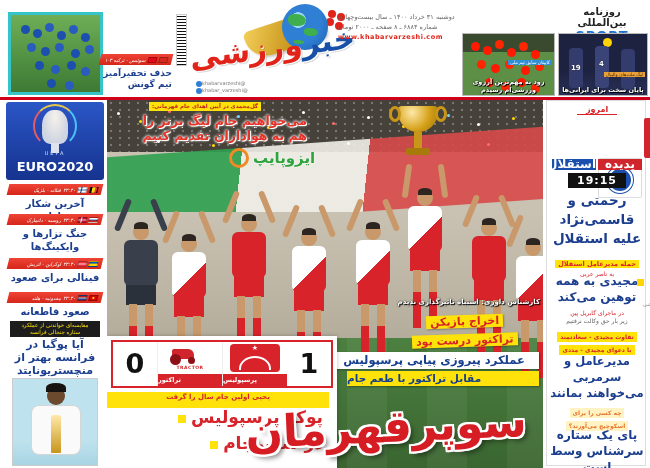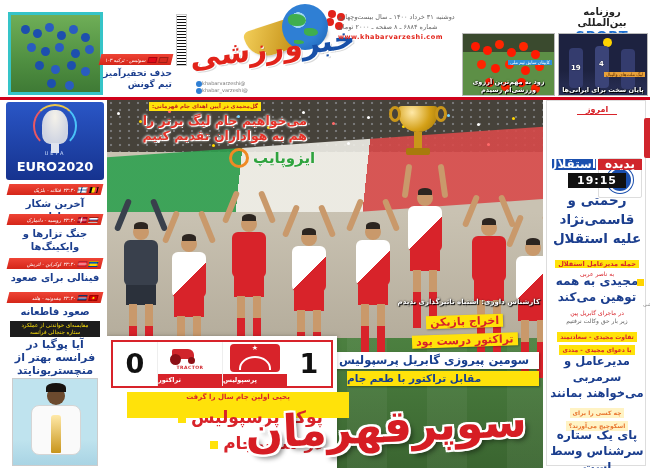--- a/index.html
+++ b/index.html
@@ -355,21 +355,21 @@
       <div>می‌خواهیم جام لیگ برتر را</div>
       <div>هم به هواداران تقدیم کنیم</div>
     </div>
     <div class="abs sponsor" style="left:122px;top:48px">ایزوپایپ</div>
 
     <div class="abs refnote" style="left:228px;top:198px;width:205px">کارشناس داوری: اشتباه تاثیرگذاری ندیدم</div>
     <div class="abs" style="left:280px;top:210px;width:156px;text-align:center">
       <span class="bigchip">اخراج بازیکن</span><br>
       <span class="bigchip" style="margin-top:2px">تراکتور درست بود</span>
     </div>
-    <div class="abs subhead1" style="left:222px;top:252px;width:210px;height:17px">سومین پیروزی گابریل پرسپولیس</div>
+    <div class="abs subhead1" style="left:222px;top:252px;width:210px;height:17px">عملکرد پیروزی پیاپی پرسپولیس</div>
     <div class="abs subhead2" style="left:240px;top:271px;width:192px;height:15px">مقابل تراکتور با طعم جام</div>
 
     <div class="abs whitepanel" style="left:0;top:236px;width:230px;height:132px"></div>
 
     <div class="abs scorebox" style="left:4px;top:240px;width:222px;height:48px">
       <div class="score">0</div>
       <div class="cell">
         <div class="logo-area">
           <div class="tractor-body"></div>
             <div class="tractor-wheel1"></div>
@@ -380,21 +380,21 @@
       </div>
       <div class="cell">
         <div class="logo-area">
             <div class="pers-box"></div>
           </div>
         <div class="label">پرسپولیس</div>
       </div>
       <div class="score">1</div>
     </div>
 
-    <div class="abs ystrip" style="left:20px;top:292px;width:222px;height:26px">یحیی اولین جام سال را گرفت</div>
+    <div class="abs ystrip" style="left:0;top:292px;width:222px;height:16px">یحیی اولین جام سال را گرفت</div>
     <div class="abs bigsub" style="right:210px;top:306px;width:222px">پوکر پرسپولیس</div>
     <div class="abs bigsub" style="right:210px;top:332px;width:222px">در سوپرجام</div>
 
     <div class="abs headline" style="left:122px;top:288px;width:314px;height:80px;line-height:78px">سوپرقهرمان</div>
   </div>
 
   <div class="abs rail" style="left:546px;top:100px;width:100px;height:366px;border:1px solid #ddd">
 
     <div class="abs ctr" style="left:30px;top:4px;width:40px;font-size:8px;font-weight:bold;color:#d8232a;border-bottom:1px solid #d8232a">امروز</div>
 

